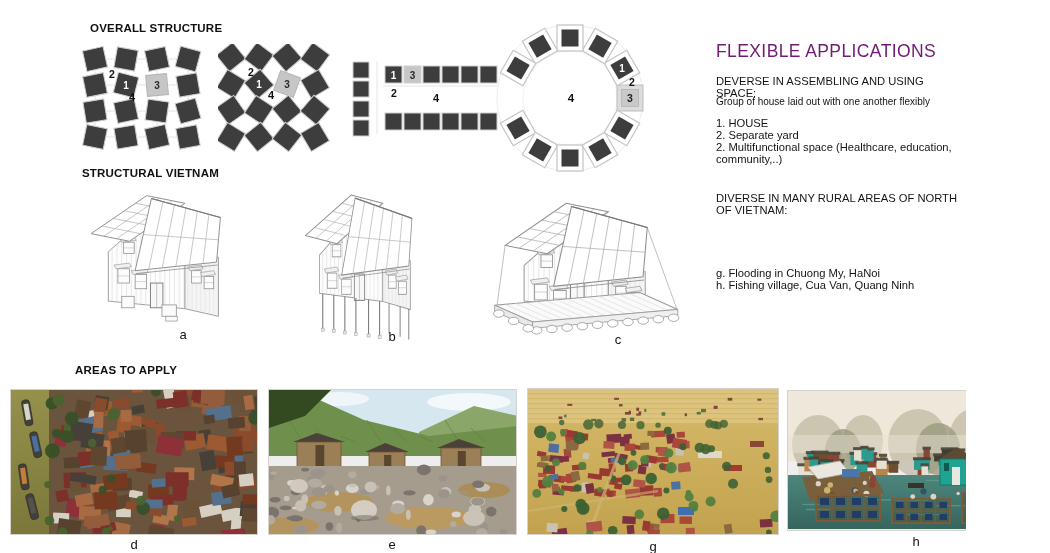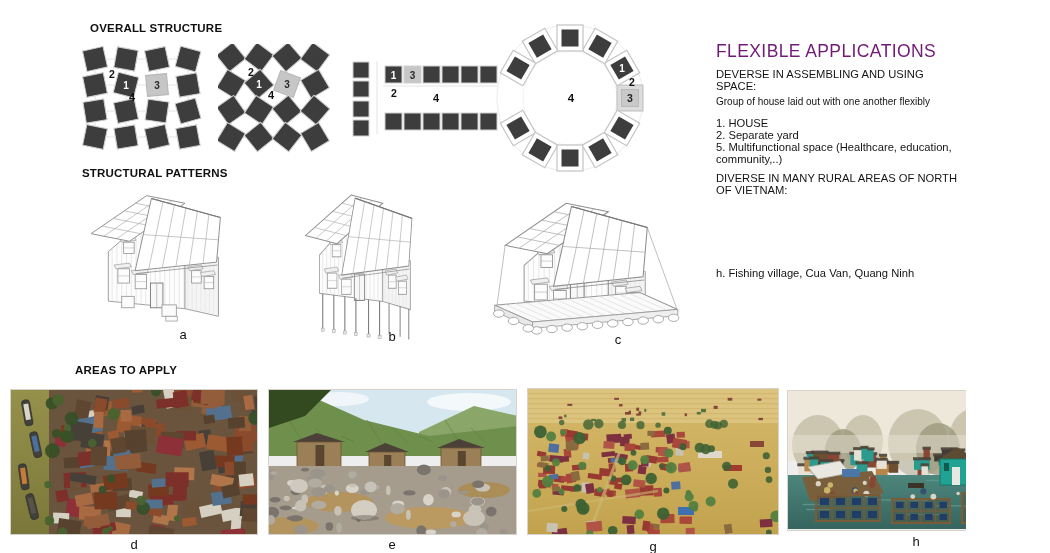--- a/index.html
+++ b/index.html
@@ -15,21 +15,21 @@
   .photo{position:absolute;display:block;border:1px solid #d6d3cc;box-sizing:border-box;background:#eee}
   .pat-label{position:absolute;font-size:13px;color:#111;transform:translateX(-50%)}
   .ph-label{position:absolute;font-size:13px;color:#111;transform:translateX(-50%)}
 </style>
 </head>
 <body>
 
 <div class="board">
 
   <div class="heading" style="left:90px;top:22px">OVERALL STRUCTURE</div>
-  <div class="heading" style="left:82px;top:167px">STRUCTURAL PATTERNS</div>
+  <div class="heading" style="left:82px;top:167px">STRUCTURAL VIETNAM</div>
   <div class="heading" style="left:75px;top:364px">AREAS TO APPLY</div>
 
   <svg id="diag1" class="diag" style="left:80px;top:44px" width="130" height="112">
       <line x1="15" y1="15" x2="15" y2="93" stroke="#e4e4e4" stroke-width="1"></line>
       <line x1="46" y1="15" x2="46" y2="93" stroke="#e4e4e4" stroke-width="1"></line>
       <line x1="77" y1="15" x2="77" y2="93" stroke="#e4e4e4" stroke-width="1"></line>
       <line x1="108" y1="15" x2="108" y2="93" stroke="#e4e4e4" stroke-width="1"></line>
       <line x1="15" y1="15" x2="108" y2="15" stroke="#e4e4e4" stroke-width="1"></line>
       <line x1="15" y1="41" x2="108" y2="41" stroke="#e4e4e4" stroke-width="1"></line>
       <line x1="15" y1="67" x2="108" y2="67" stroke="#e4e4e4" stroke-width="1"></line>
@@ -1124,24 +1124,25 @@
       <circle cx="189.02777777777777" cy="104.38501371742113" r="2.675788751714678" fill="#d8d4c6"></circle>
       <circle cx="170.12174211248285" cy="102.58350480109739" r="1.7171810699588477" fill="#d8d4c6"></circle>
       <circle cx="224.4667352537723" cy="105.09475308641976" r="2.9972565157750344" fill="#d8d4c6"></circle>
     </svg>
   <div class="ph-label" style="left:134px;top:537px">d</div>
   <div class="ph-label" style="left:392px;top:537px">e</div>
   <div class="ph-label" style="left:653px;top:539px">g</div>
   <div class="ph-label" style="left:916px;top:534px">h</div>
 
   <div class="fa-title">FLEXIBLE APPLICATIONS</div>
-  <div class="fa-h" style="top:68px">DEVERSE IN ASSEMBLING AND USING SPACE:</div>
+  <div class="fa-h" style="top:75px">DEVERSE IN ASSEMBLING AND USING SPACE:</div>
   <div class="fa-p" style="top:96px">Group of house laid out with one another flexibly</div>
   <div class="fa-list" style="top:118px">
     <div>1. HOUSE</div>
     <div>2. Separate yard</div>
-    <div>5. Multifunctional space (Healthcare, education, community,..)</div>
+    <div>2. Multifunctional space (Healthcare, education, community,..)</div>
   </div>
-  <div class="fa-h" style="top:172px">DIVERSE IN MANY RURAL AREAS OF NORTH OF VIETNAM:</div>
+  <div class="fa-h" style="top:192px">DIVERSE IN MANY RURAL AREAS OF NORTH OF VIETNAM:</div>
   <div class="fa-list" style="top:268px">
+    <div>g. Flooding in Chuong My, HaNoi</div>
     <div>h. Fishing village, Cua Van, Quang Ninh</div>
   </div>
 </div>
 
 </body></html>

